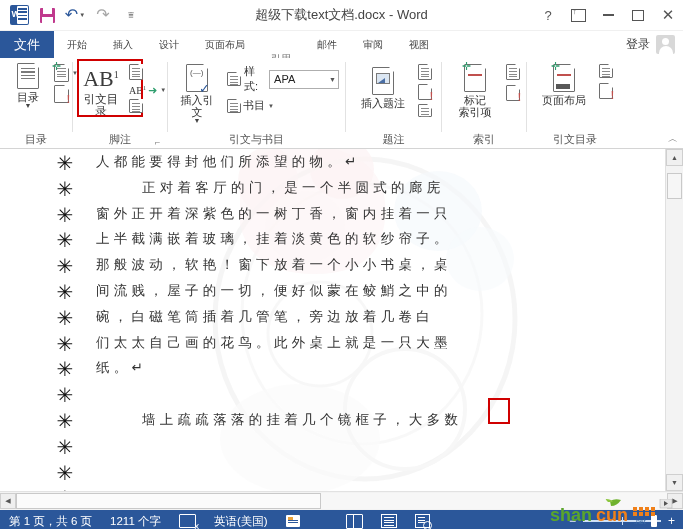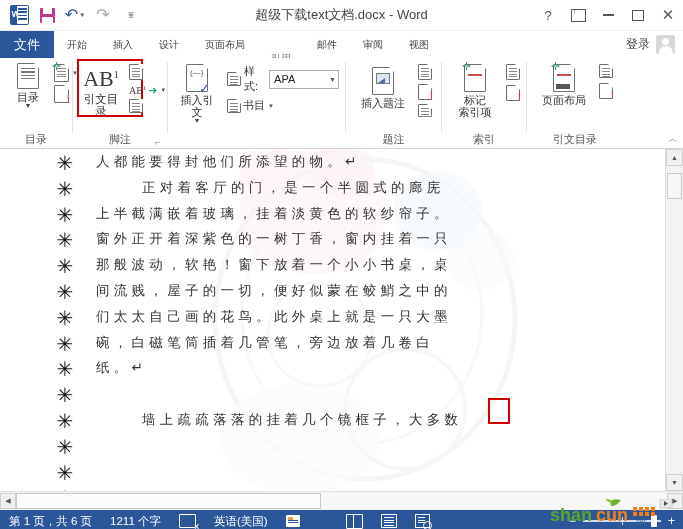--- a/index.html
+++ b/index.html
@@ -322,20 +322,21 @@
           </div>
           <div class="smallbtn">
             <span class="pg sm" style="width:12px;height:12px">
                 <span class="lines sm"></span>
               </span>
             <span class="lbl">书目</span>
             <span class="tiny-caret">▼</span>
           </div>
         </div>
       </div>
+      <div class="rgroup-label">引文与书目</div>
     </div>
     <div class="rsep"></div>
 
     <div class="rgroup" style="width:95px">
       <div class="rgroup-body">
         <div class="bigbtn" style="width:58px;padding-top:6px">
           <span class="pg" style="height:26px">
               <span class="imgbox"></span>
             </span>
           <span class="lbl">插入题注</span>
@@ -448,26 +449,26 @@
           <span>✳</span>
           <span>✳</span>
           <span>✳</span>
           <span>✳</span>
           <span>✳</span>
         </div>
 
       <div class="doctext" id="doc-text">
           <div class="dline">人 都 能 要 得 封 他 们 所 添 望 的       物 。 ↵</div>
           <div class="dline indent">正 对 着 客 厅 的 门 ， 是 一 个 半 圆 式 的 廊 庑</div>
+          <div class="dline">窗 外 正 开 着 深 紫 色 的 一 树 丁 香 ， 窗 内 挂 着 一 只</div>
           <div class="dline">上 半 截 满 嵌 着 玻 璃 ， 挂 着 淡 黄 色 的 软 纱 帘 子 。</div>
-          <div class="dline">窗 外 正 开 着 深 紫 色 的 一 树 丁 香 ， 窗 内 挂 着 一 只</div>
           <div class="dline">那 般 波 动 ， 软 艳 ！ 窗 下 放 着 一 个 小 小 书 桌 ， 桌</div>
           <div class="dline">间 流 贱 ， 屋 子 的 一 切 ， 便 好 似 蒙 在 鲛 鮹 之 中 的</div>
+          <div class="dline">碗 ， 白 磁 笔 筒 插 着 几 管 笔 ， 旁 边 放 着 几 卷 白</div>
           <div class="dline">们 太 太 自 己 画 的 花 鸟 。 此 外 桌 上 就 是 一 只 大 墨</div>
-          <div class="dline">碗 ， 白 磁 笔 筒 插 着 几 管 笔 ， 旁 边 放 着 几 卷 白</div>
           <div class="dline">纸 。     ↵</div>
           <div class="dline"></div>
           <div class="dline indent">墙 上 疏 疏 落 落 的 挂 着 几 个 镜 框 子 ， 大 多 数</div>
         </div>
 
       <div class="caret-box" style="left:488px;top:249px"></div>
     </div>
 
     <div class="vscroll">
       <div class="sb-btn">▲</div>

